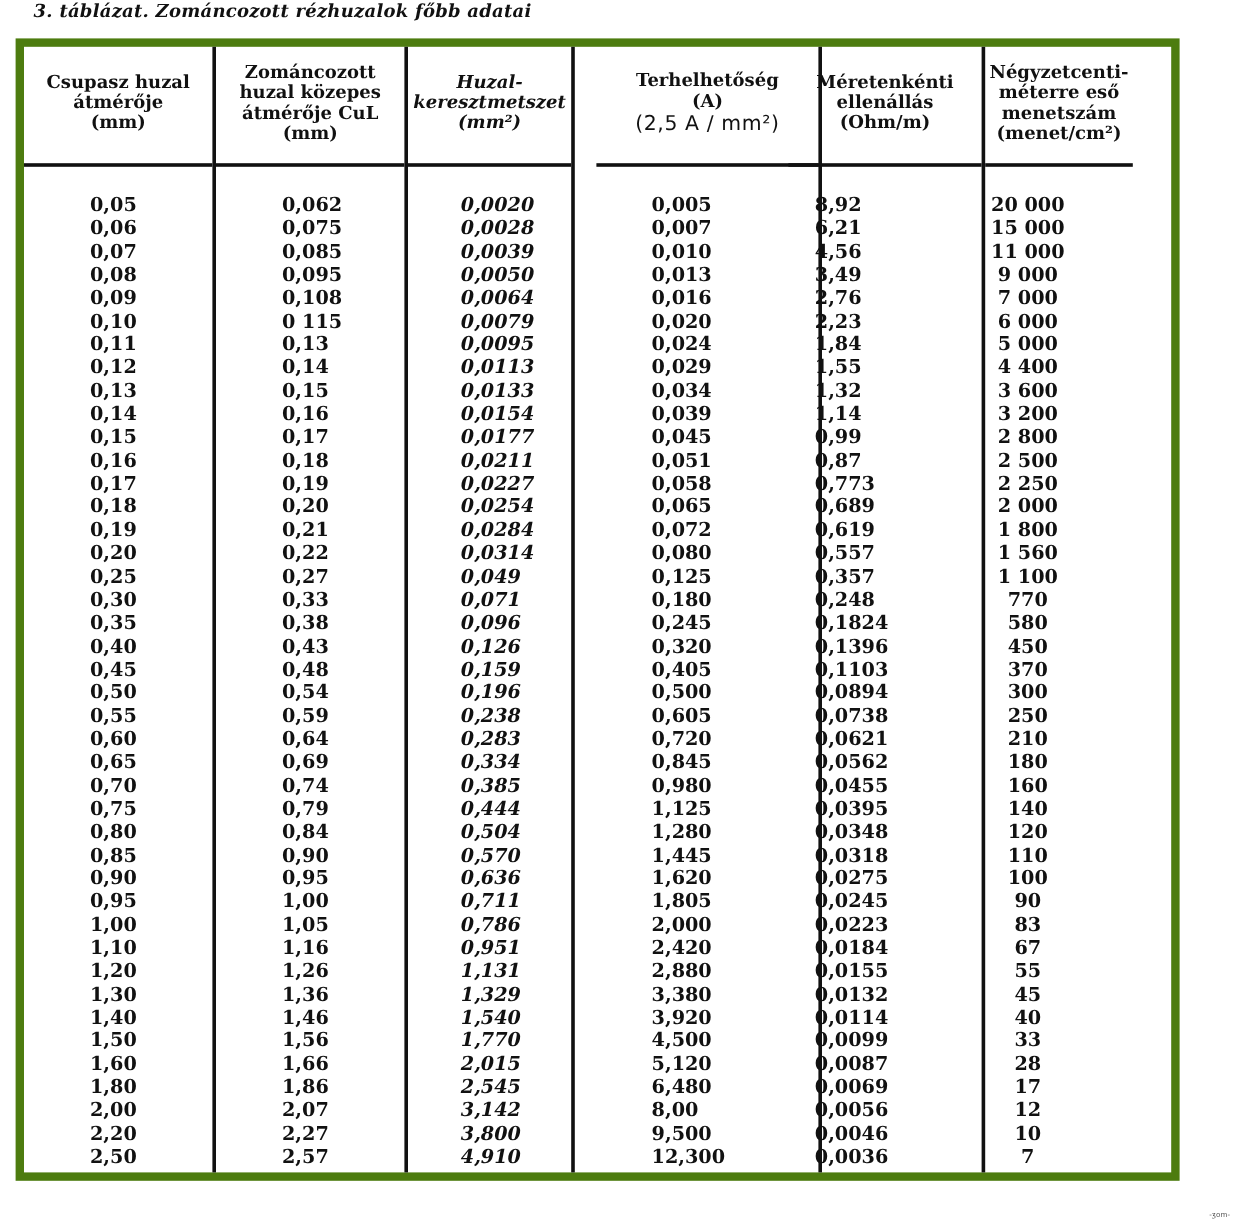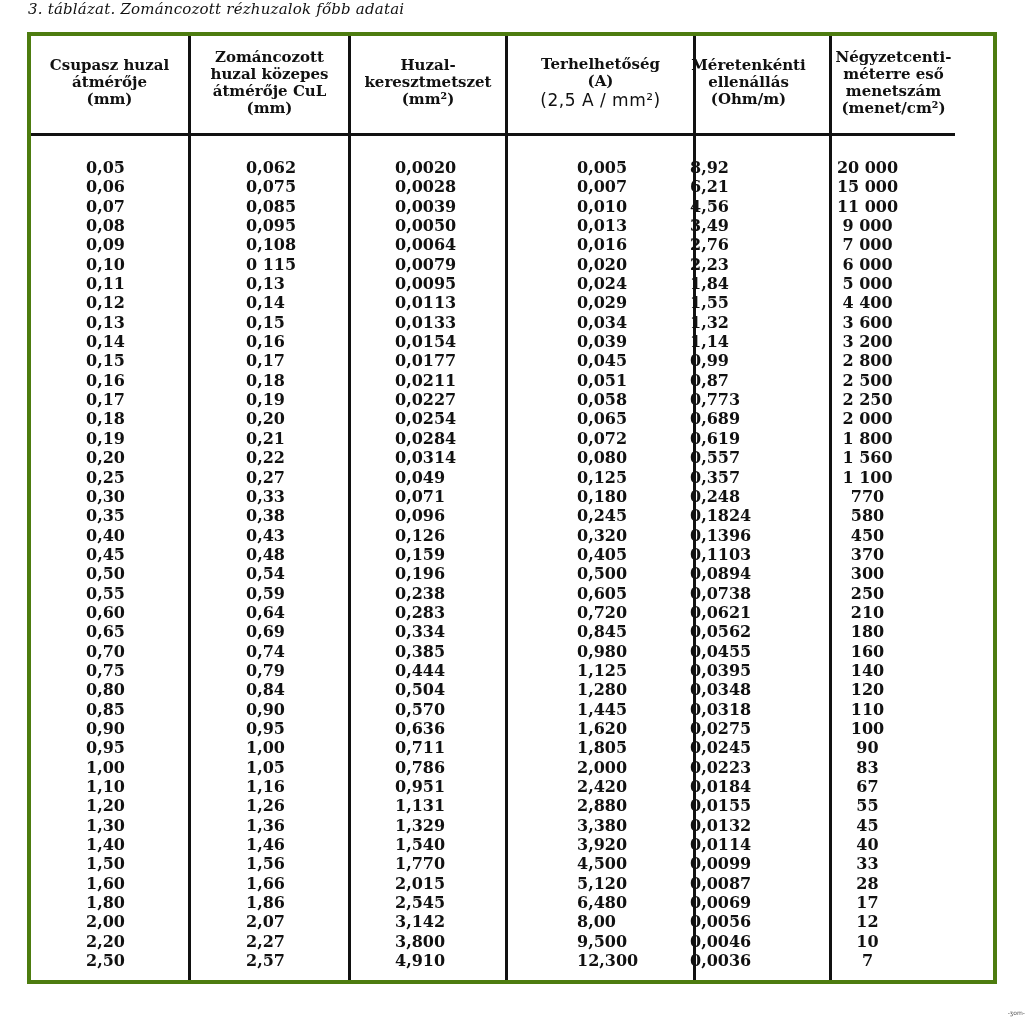--- a/index.html
+++ b/index.html
@@ -2,26 +2,26 @@
 <html><head>
 <meta charset="utf-8">
 <style>
   html, body { margin: 0; padding: 0; background: #ffffff; }
   body {
     width: 1031px; height: 1024px; position: relative; overflow: hidden;
     font-family: "DejaVu Serif", "Liberation Serif", serif; color: #111;
   }
   .caption {
     position: absolute; left: 28px; top: 0px;
-    font-family: "DejaVu Serif", serif; font-style: italic; font-weight: normal;
+    font-family: "DejaVu Serif", serif; font-style: italic; font-weight: bold;
     font-size: 15px; letter-spacing: 0.2px; color: #111;
   }
   .table-wrap {
-    position: absolute; left: 27px; top: 32px; width: 970px; height: 952px;
-    border: 4px solid #4d7c0f; box-sizing: border-box;
+    position: absolute; left: 13px; top: 32px; width: 970px; height: 952px;
+    border: 7px solid #4d7c0f; box-sizing: border-box;
   }
   .col {
     position: absolute; top: 0; bottom: 0; box-sizing: border-box;
     border-right: 3px solid #111;
   }
   .col:last-child { border-right: none; }
   .hdr {
     position: absolute; left: 0; right: 0; top: 0; height: 100px;
     border-bottom: 3px solid #111; box-sizing: border-box;
     display: flex; align-items: center; justify-content: center; text-align: center;
@@ -33,21 +33,21 @@
     font-size: 17px; margin-top: 2px; letter-spacing: 0.5px;
   }
   .cells {
     position: absolute; left: 0; right: 0; top: 122px;
     font-weight: bold; font-size: 16px; line-height: 19.35px;
   }
   .cell { white-space: pre; }
   .c0 .cell { padding-left: 55px; }
   .c1 .cell { padding-left: 55px; }
   .c2 .cell { padding-left: 44px; }
-  .c3 .cell { padding-left: 46px; margin-left: 23px; }
+  .c3 .cell { padding-left: 46px; }
   .c4 .cell { padding-left: 22px; }
   .c5 .cell { text-align: center; padding-right: 52px; }
   .footnote {
     position: absolute; right: 6px; bottom: 8px; font-size: 6px; color: #555;
     font-family: "DejaVu Sans", sans-serif;
   }
 </style>
 </head>
 <body>
 
@@ -146,21 +146,21 @@
         <div class="cell">1,36</div>
         <div class="cell">1,46</div>
         <div class="cell">1,56</div>
         <div class="cell">1,66</div>
         <div class="cell">1,86</div>
         <div class="cell">2,07</div>
         <div class="cell">2,27</div>
         <div class="cell">2,57</div>
       </div>
     </div>
-    <div class="col c2" style="left: 320px; width: 157px;">
+    <div class="col c2" style="left: 320px; width: 139px; font-style: italic;">
       <div class="hdr"><div class="hw"><span>Huzal-
 keresztmetszet
 (mm²)</span></div></div>
       <div class="cells">
         <div class="cell">0,0020</div>
         <div class="cell">0,0028</div>
         <div class="cell">0,0039</div>
         <div class="cell">0,0050</div>
         <div class="cell">0,0064</div>
         <div class="cell">0,0079</div>

